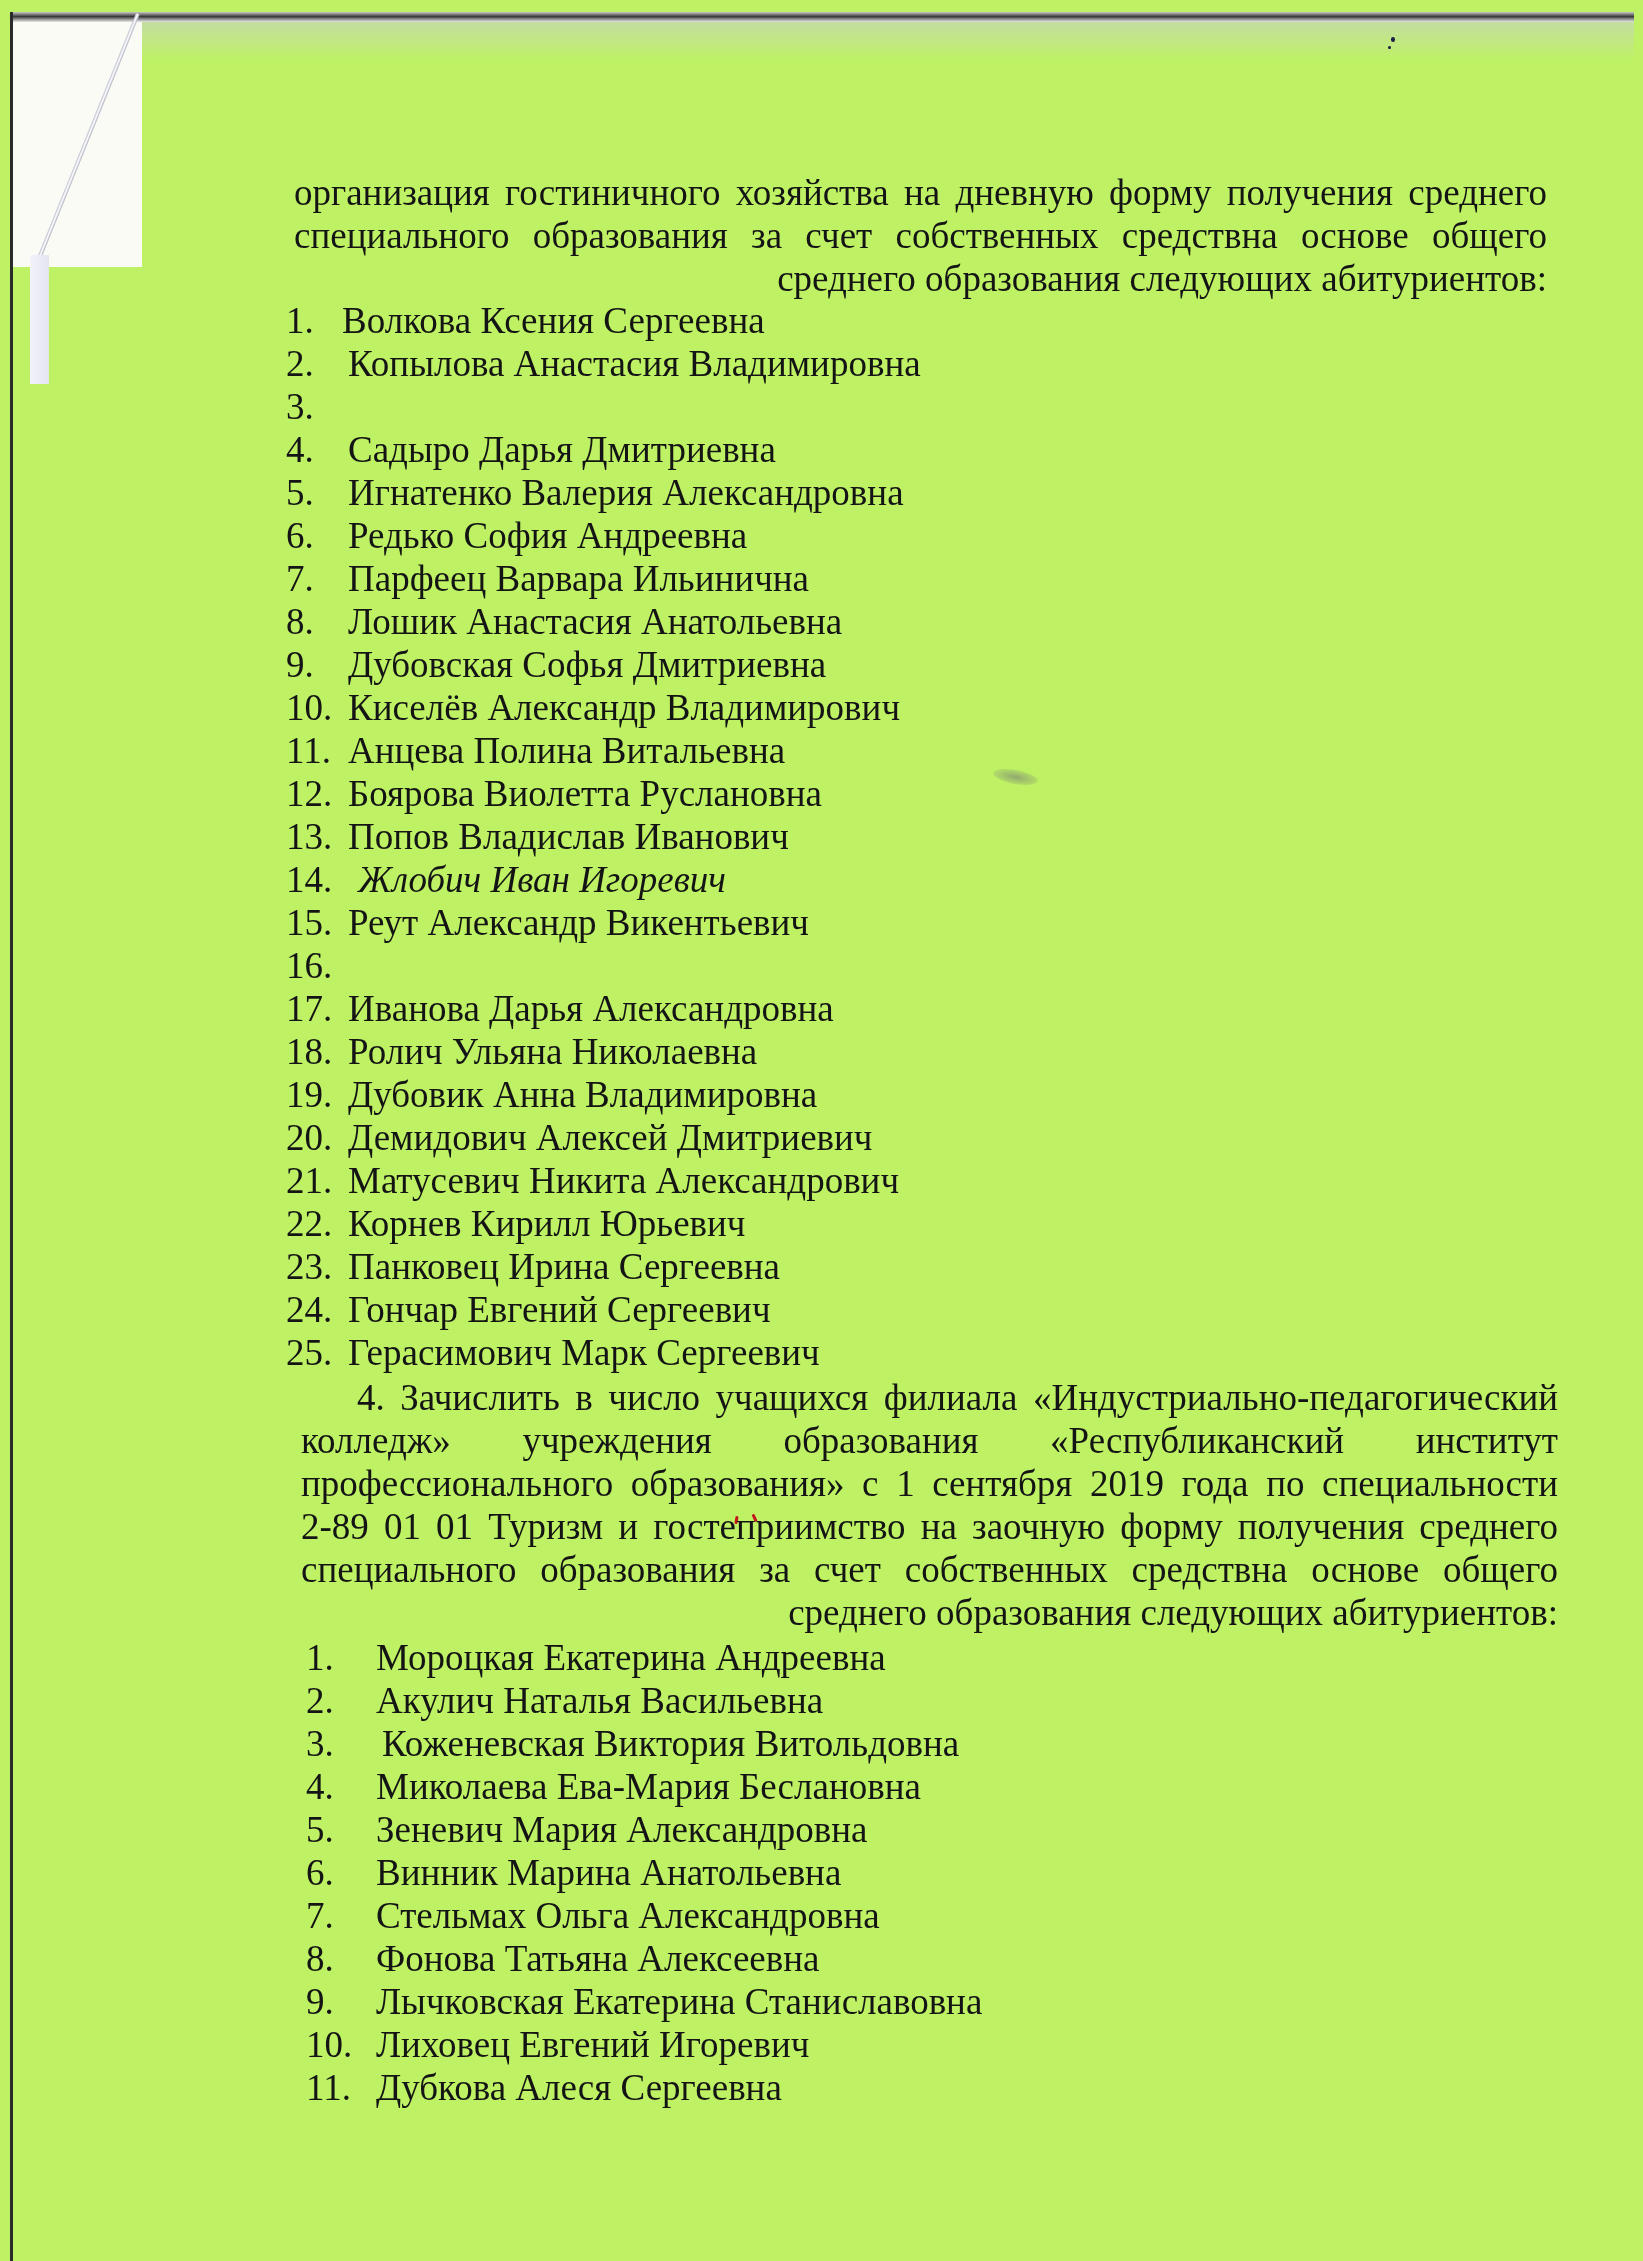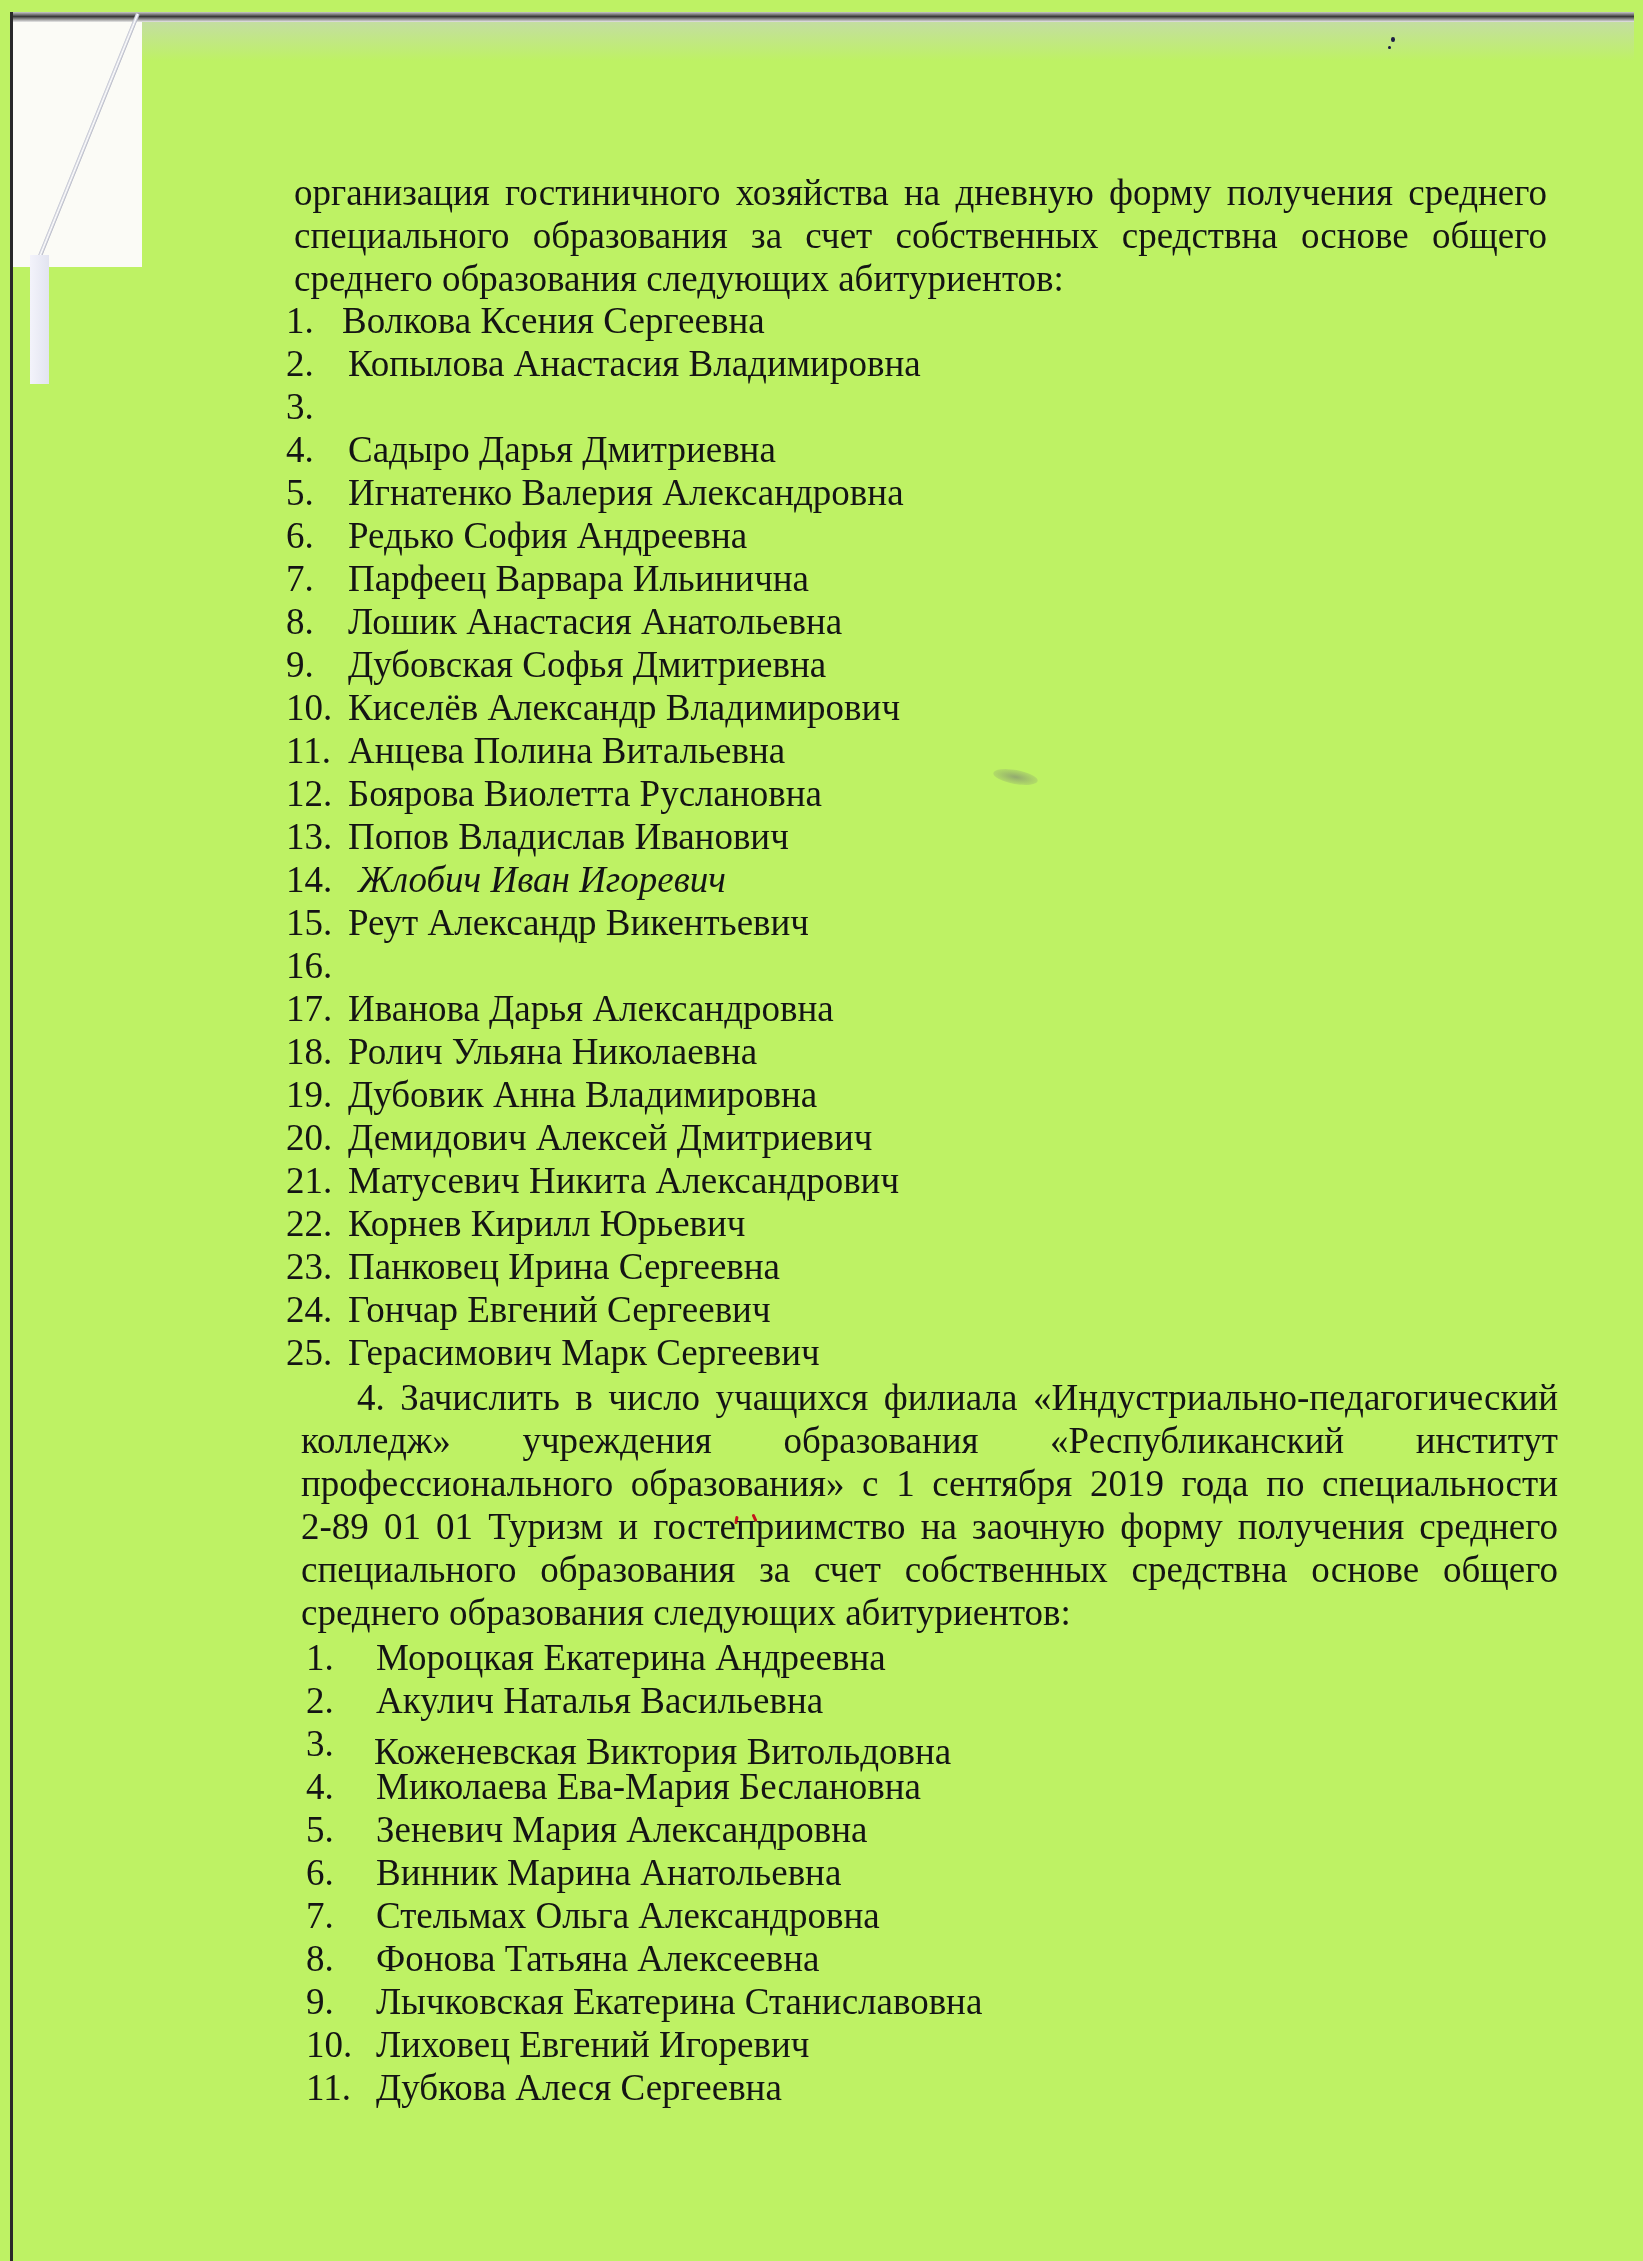--- a/index.html
+++ b/index.html
@@ -15,21 +15,21 @@
   .fold-line { position:absolute; left:39px; top:13px; width:3.9px; height:271px; background:linear-gradient(90deg,#b9bccb,#ffffff,#a8abbc);
                transform-origin:top left; transform:translate(97px,0) rotate(22deg); }
   .fold-lower { position:absolute; left:30px; top:255px; width:19.3px; height:129px; background:linear-gradient(90deg,#f3f3fb,#e2e4f0); }
   .smudge { position:absolute; left:993px; top:770px; width:45px; height:14px; border-radius:50%;
             background:radial-gradient(rgba(110,110,120,0.55), rgba(255,255,255,0)); transform:rotate(10deg); }
   .dot { position:absolute; width:3.9px; height:4.5px; border-radius:50%; background:#1d1f46; }
   .red-mark { position:absolute; width:2.6px; height:7.7px; background:#c4161c; border-radius:1.3px; }
 
   .block { position:absolute; font-size:37px; line-height:43px; white-space:nowrap; }
   .jline { display:block; text-align:justify; text-align-last:justify; }
-  .lline { display:block; text-align:left; }
+  .lline { display:block; text-align:right; }
   .item { display:block; position:relative; height:43px; }
   .num { position:absolute; left:0; top:0; }
   .name { position:absolute; top:0; }
 </style>
 </head>
 <body>
 
 <div class="page">
   <div class="top-edge"></div>
   <div class="top-shade"></div>
@@ -163,21 +163,21 @@
       <div class="item">
         <span class="num">1.</span>
         <span class="name" style="left: 70px;">Мороцкая Екатерина Андреевна</span>
       </div>
       <div class="item">
         <span class="num">2.</span>
         <span class="name" style="left: 70px;">Акулич Наталья Васильевна</span>
       </div>
       <div class="item">
         <span class="num">3.</span>
-        <span class="name" style="left: 68px; margin-top: 8px;">Коженевская Виктория Витольдовна</span>
+        <span class="name" style="left: 76px;">Коженевская Виктория Витольдовна</span>
       </div>
       <div class="item">
         <span class="num">4.</span>
         <span class="name" style="left: 70px;">Миколаева Ева-Мария Беслановна</span>
       </div>
       <div class="item">
         <span class="num">5.</span>
         <span class="name" style="left: 70px;">Зеневич Мария Александровна</span>
       </div>
       <div class="item">

